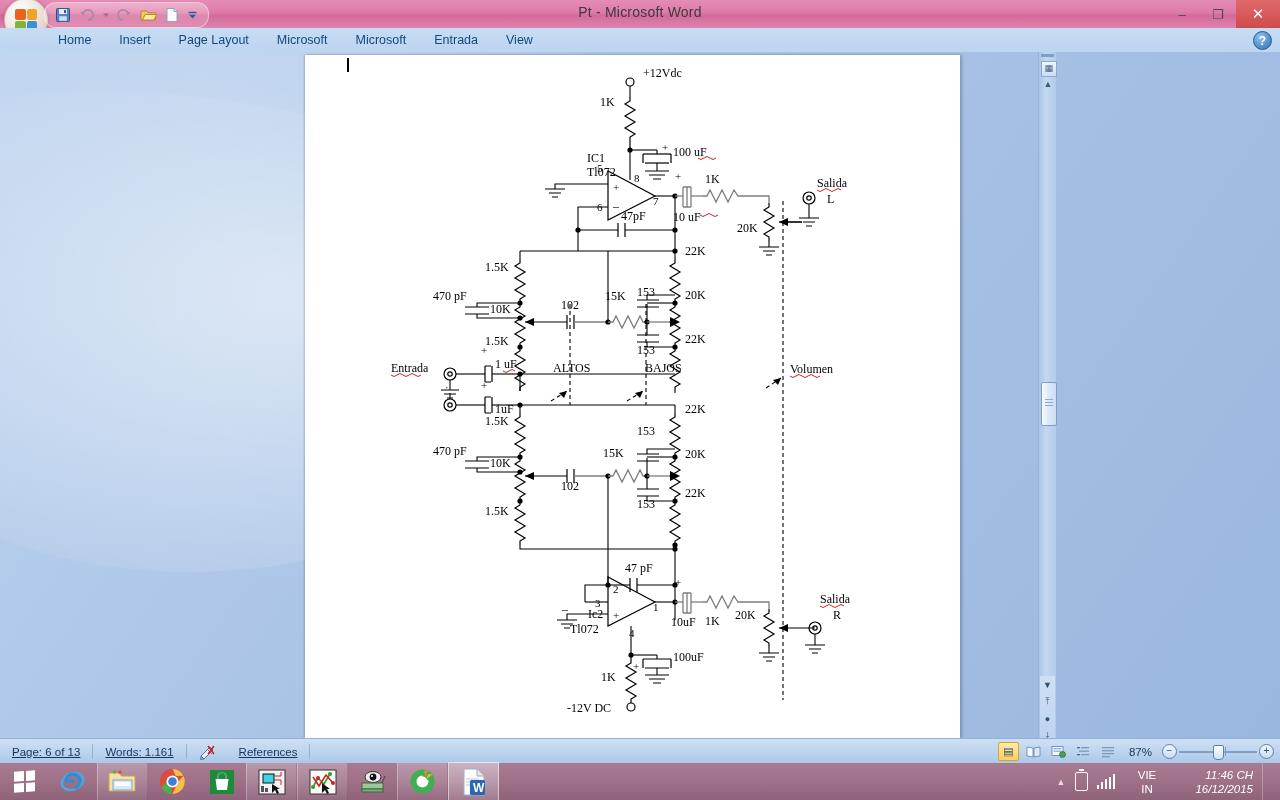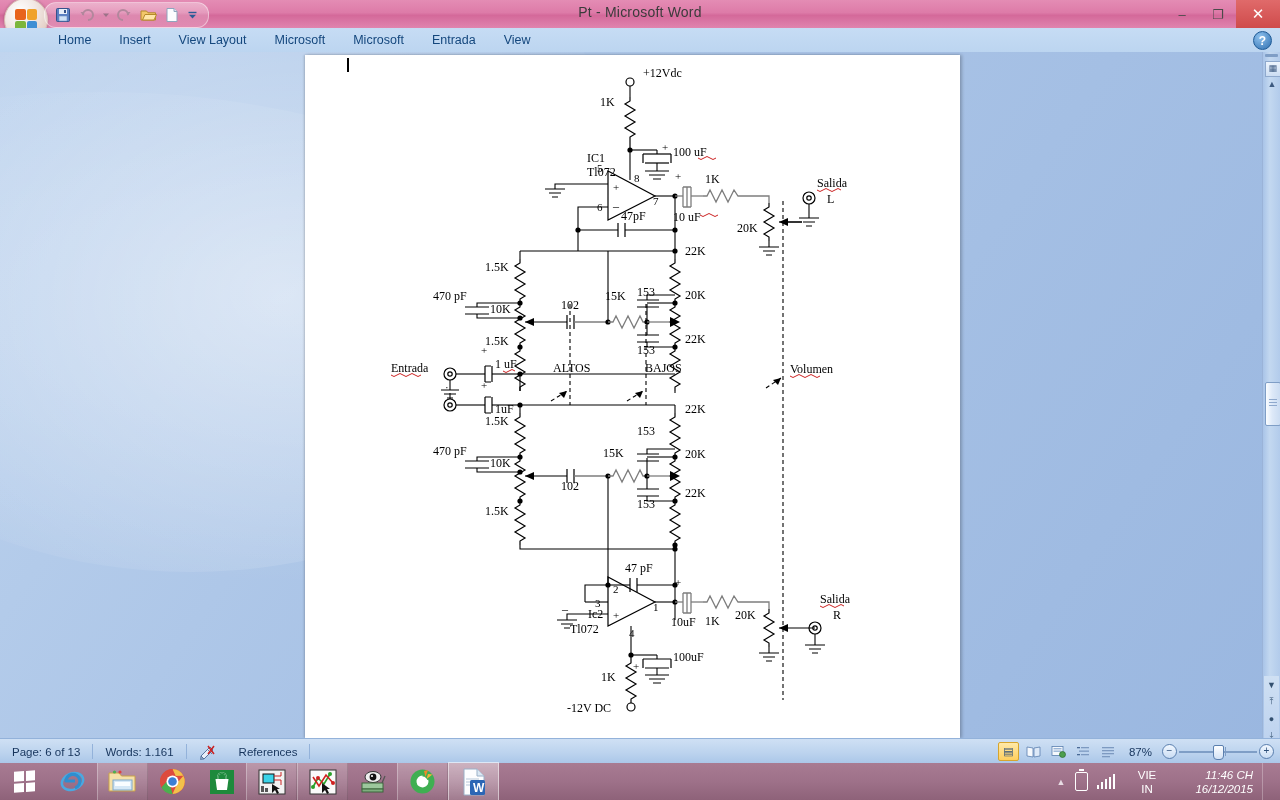--- a/index.html
+++ b/index.html
@@ -3,21 +3,21 @@
 <meta charset="utf-8">
 <title>Pt - Microsoft Word</title>
 <style>
   html,body{margin:0;padding:0;}
   body{
     width:1280px;height:800px;overflow:hidden;
     font-family:"Liberation Sans", sans-serif;
     background:#b07b93;
     -webkit-font-smoothing:antialiased;
   }
-  .app{position:relative;width:1280px;height:800px;}
+  .app{position:relative;width:1056px;height:800px;}
 
   
   .titlebar{
     position:absolute;left:0;top:0;width:1280px;height:28px;
     background:linear-gradient(to bottom,#e48cb4 0%,#dd7ba8 45%,#d4699a 55%,#e084ae 100%);
     border-bottom:1px solid #c95f90;
   }
   .title-text{
     position:absolute;left:0;top:4px;width:1280px;text-align:center;
     font-size:14px;color:#3b3b3b;letter-spacing:.2px;
@@ -103,21 +103,21 @@
     background:linear-gradient(to bottom,#cfe0f3,#bed3ef);}
   .sb-bbtn{width:15px;height:17px;display:flex;align-items:center;justify-content:center;font-size:9px;color:#33506f;cursor:pointer;}
 
   
   .statusbar{
     position:absolute;left:0;top:738px;width:1280px;height:25px;
     background:linear-gradient(to bottom,#cfe0f4 0%,#bcd3ee 55%,#aac6e8 100%);
     border-top:1px solid #93b2da;
     display:flex;align-items:center;font-size:11.5px;color:#16345c;
   }
-  .sb-item{padding:8px 12px;height:25px;display:flex;align-items:center;cursor:pointer;white-space:nowrap;}
+  .sb-item{padding:8px 12px;height:25px;display:flex;align-items:center;cursor:pointer;white-space:nowrap;text-decoration:underline;}
   .sb-sep{width:1px;height:15px;background:#93b2da;}
   .sb-right{position:absolute;right:6px;top:0;height:25px;display:flex;align-items:center;gap:4px;}
   .viewbtn{width:19px;height:17px;border:1px solid transparent;display:flex;align-items:center;justify-content:center;cursor:pointer;font-size:11px;color:#2d4f79;}
   .viewbtn.active{background:linear-gradient(to bottom,#ffe9a8,#ffcf5e);border:1px solid #d6a52e;border-radius:2px;}
   .zoomlabel{font-size:11.5px;color:#16345c;padding:0 6px;cursor:pointer;}
   .zoomctl{display:flex;align-items:center;gap:2px;}
   .zoomcirc{width:13px;height:13px;border-radius:50%;border:1px solid #5a7fae;
     background:linear-gradient(to bottom,#f2f8ff,#c9dcf3);font-size:10px;line-height:11px;text-align:center;color:#2d4f79;cursor:pointer;}
   .zoomtrack{position:relative;width:78px;height:13px;}
   .zoomtrack:before{content:"";position:absolute;left:0;top:6px;width:78px;height:2px;background:#7f9ec6;}
@@ -228,21 +228,21 @@
       <div class="wbtn">–</div>
       <div class="wbtn">❐</div>
       <div class="wbtn close">✕</div>
     </div>
   </div>
 
   <div class="ribbon">
     <div class="tabs">
       <div class="tab">Home</div>
       <div class="tab">Insert</div>
-      <div class="tab">View Layout</div>
+      <div class="tab">Page Layout</div>
       <div class="tab">Microsoft</div>
       <div class="tab">Microsoft</div>
       <div class="tab">Entrada</div>
       <div class="tab">View</div>
     </div>
     <div class="help-icon">?</div>
   </div>
 
   <div class="workspace">
     <div class="wsglow"></div>

